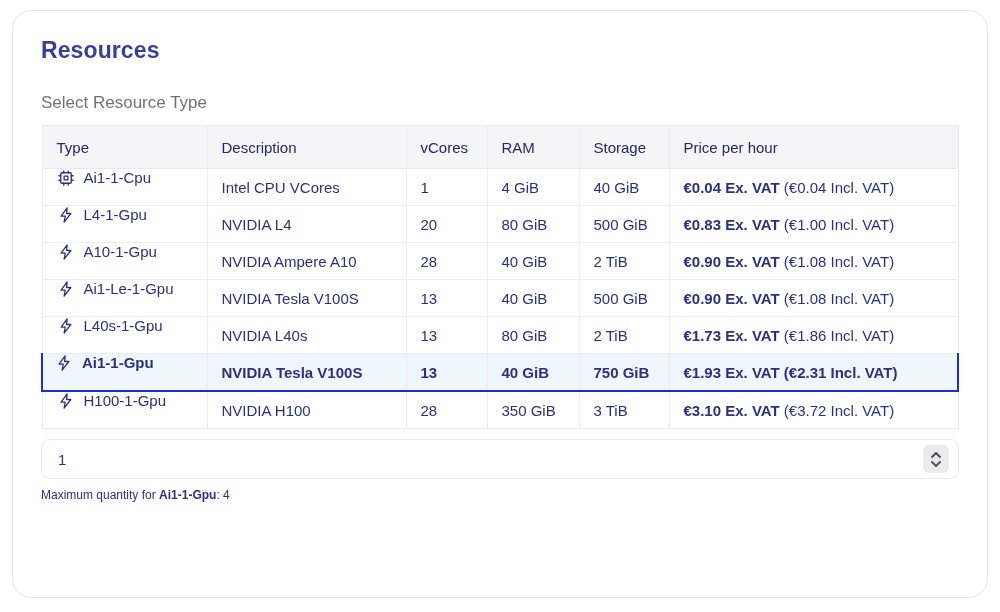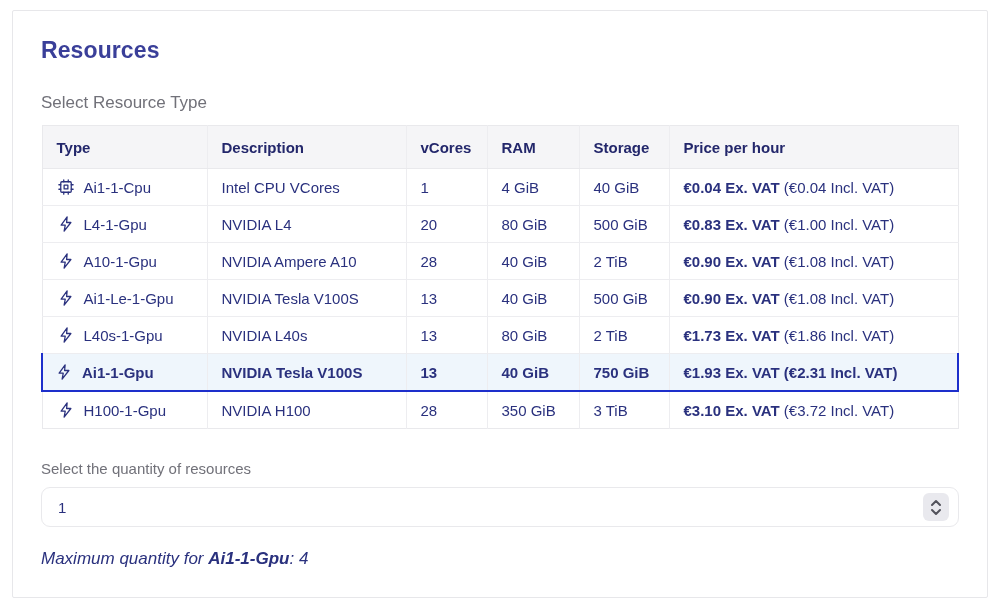--- a/index.html
+++ b/index.html
@@ -8,21 +8,21 @@
     background: #ffffff;
     font-family: "Liberation Sans", "DejaVu Sans", sans-serif;
     overflow: hidden;
   }
   .card {
     position: absolute;
     left: 12px; top: 10px;
     width: 976px; height: 588px;
     background: #ffffff;
     border: 1px solid #e7e7ea;
-    border-radius: 2px;
+    border-radius: 19px;
     padding: 26px 28px 0 28px;
   }
   .page-title {
     color: #3a3f99;
     font-size: 23px;
     font-weight: 700;
     letter-spacing: 0.1px;
   }
   .section-label {
     color: #717179;
@@ -40,37 +40,37 @@
   }
   table.resources col.c-type   { width: 165px; }
   table.resources col.c-desc   { width: 199px; }
   table.resources col.c-vcores { width: 81px;  }
   table.resources col.c-ram    { width: 92px;  }
   table.resources col.c-stor   { width: 90px;  }
   table.resources thead th {
     background: #f5f5f7;
     height: 43px;
     text-align: left;
-    font-weight: 700;
+    font-weight: 400;
     color: #23276b;
     padding: 0 0 0 14px;
     border-bottom: 1px solid #e9e9ec;
   }
   table.resources th + th,
   table.resources td + td { border-left: 1px solid #ededf0; }
   table.resources tbody td {
     height: 36px;
     padding: 0 0 0 14px;
     border-top: 1px solid #ededf0;
     white-space: nowrap;
     overflow: hidden;
   }
   table.resources tbody tr:first-child td { border-top: none; }
   table.resources tbody tr { cursor: pointer; }
-  .type-cell { display: flex; align-items: center; height: 36px; gap: 9px; }
+  .type-cell { display: flex; align-items: flex-start; height: 36px; gap: 9px; }
   .type-icon { display: inline-flex; width: 18px; height: 18px; flex: 0 0 18px; color: #2a317e; }
   .type-icon svg { width: 18px; height: 18px; }
   .price-ex { font-weight: 700; }
   tr.selected td {
     background: #eff6fc;
     border-top: 2px solid #1d2fcb;
     border-bottom: 2px solid #1d2fcb;
     font-weight: 700;
   }
   tr.selected td:first-child { border-left: 2px solid #1d2fcb; padding-left: 12px; }
@@ -105,24 +105,23 @@
     border-radius: 6px;
     display: flex;
     flex-direction: column;
     align-items: center;
     justify-content: center;
     gap: 1px;
     cursor: pointer;
   }
   .qty-stepper svg { width: 12px; height: 8px; display: block; color: #52525b; }
   .max-note {
-    margin-top: 22px;
-    font-size: 17px;
+    margin-top: 9px;
+    font-size: 12px;
     color: #2a317e;
-    font-style: italic;
   }
   .max-note b { font-weight: 700; }
 </style>
 </head>
 <body>
 
 <div class="card">
   <div class="page-title">Resources</div>
 
   <div class="section-label">Select Resource Type</div>
@@ -271,21 +270,20 @@
     </td>
     <td>NVIDIA H100</td>
     <td>28</td>
     <td>350 GiB</td>
     <td>3 TiB</td>
     <td><span class="price-ex">€3.10 Ex. VAT</span><span> (€3.72 Incl. VAT)</span></td>
   </tr>
       </tbody>
   </table>
 
-  <div class="qty-label">Select the quantity of resources</div>
 
   <div class="qty-input-wrap">
     <span class="qty-value">1</span>
     <span class="qty-stepper">
       <svg viewBox="0 0 12 8" fill="none" stroke="currentColor" stroke-width="2" stroke-linecap="round" stroke-linejoin="round">
           <path d="M2 6 L6 2 L10 6"></path>
         </svg>
       <svg viewBox="0 0 12 8" fill="none" stroke="currentColor" stroke-width="2" stroke-linecap="round" stroke-linejoin="round">
           <path d="M2 2 L6 6 L10 2"></path>
         </svg>

